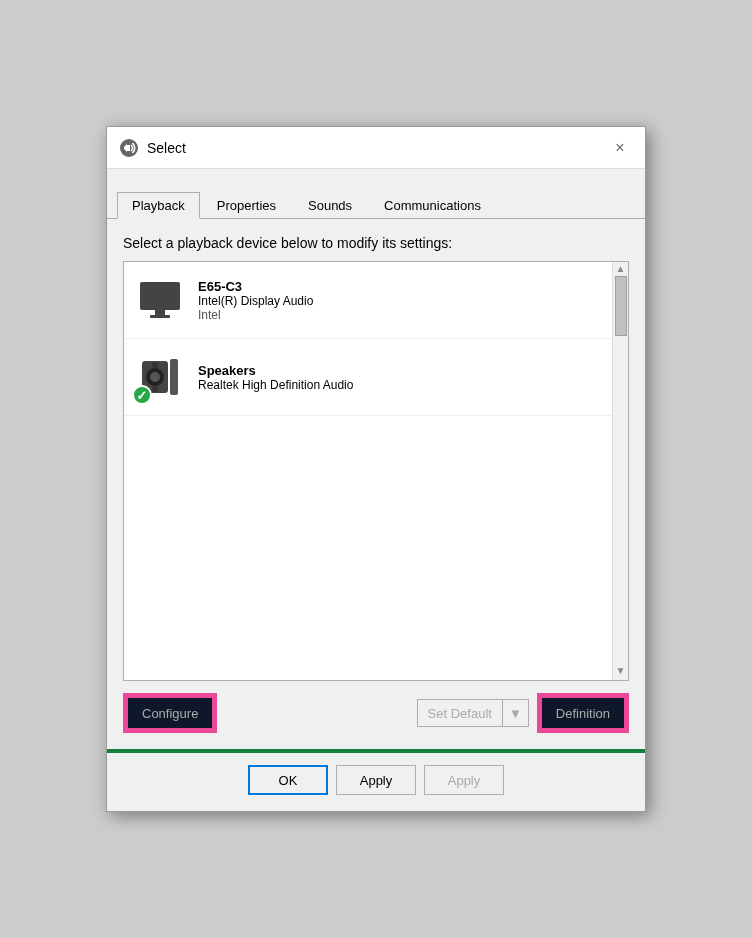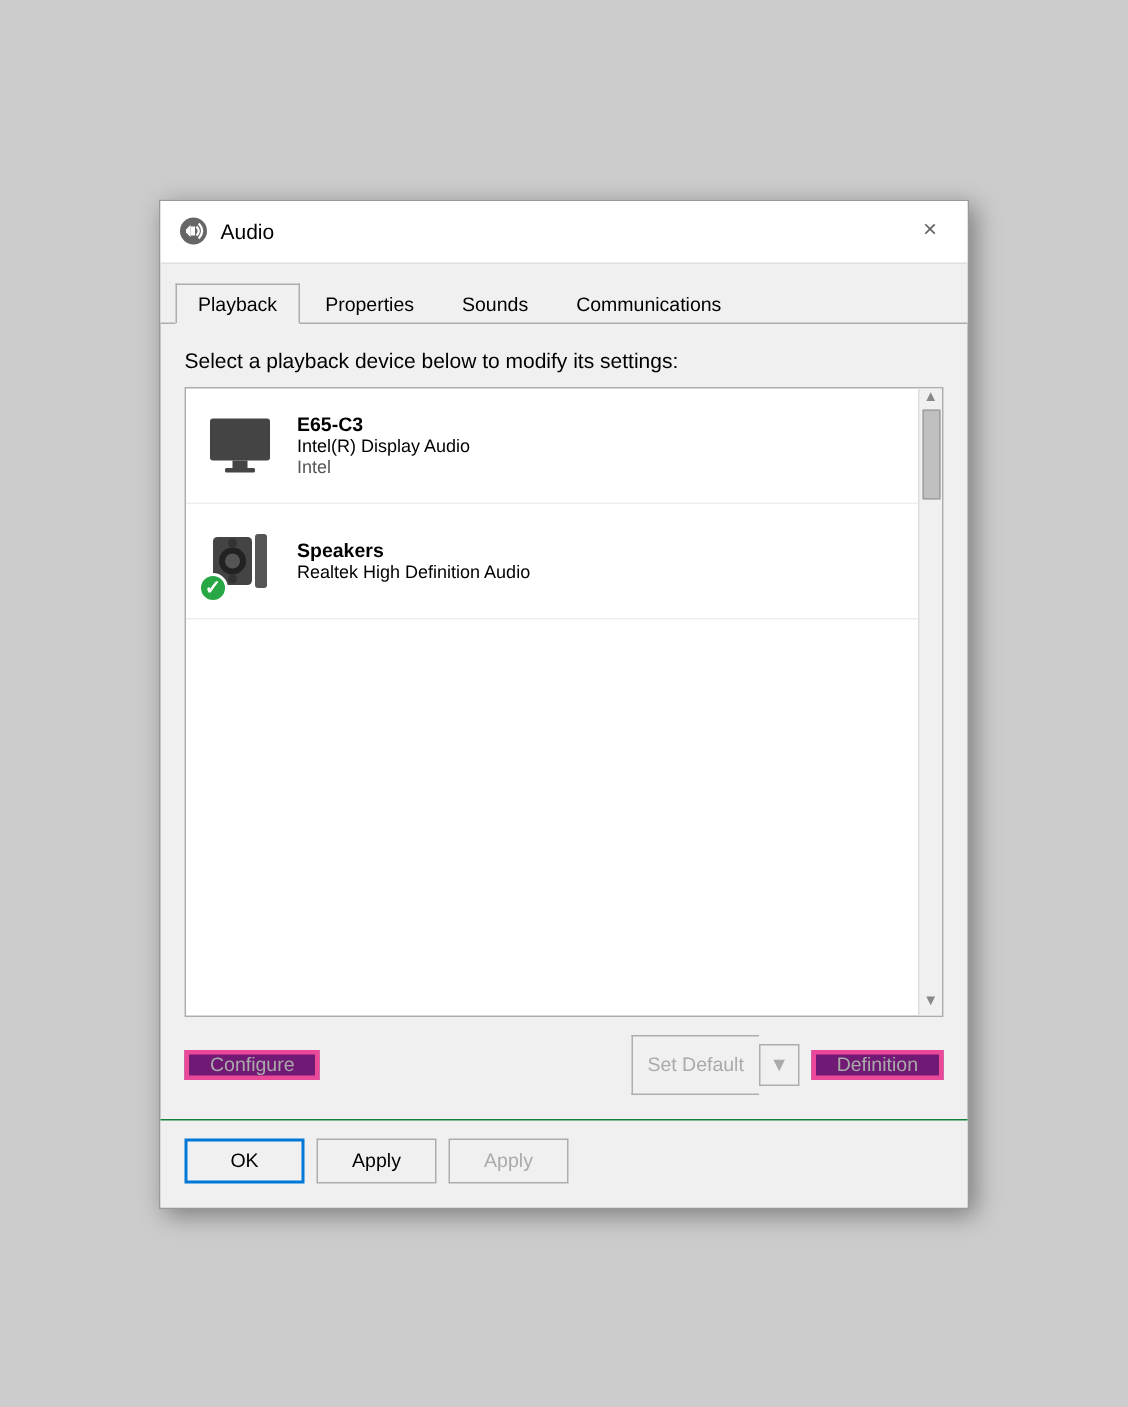--- a/index.html
+++ b/index.html
@@ -61,21 +61,21 @@
       cursor: pointer;
       font-size: 16px;
       color: #666;
       border: none;
       background: none;
     }
 
     .tabs {
       display: flex;
       background: #f0f0f0;
-      padding: 12px 10px 0 10px;
+      padding: 22px 10px 0 10px;
       border-bottom: 1px solid #adadad;
     }
 
     .tab {
       padding: 5px 14px;
       font-size: 13px;
       cursor: pointer;
       border: 1px solid transparent;
       background: transparent;
       margin-right: 2px;
@@ -187,24 +187,24 @@
     .bottom-buttons {
       display: flex;
       gap: 8px;
       margin-top: 12px;
       align-items: center;
     }
 
     .btn {
       padding: 5px 14px;
       font-size: 13px;
-      background: #701a75;
-      border: 3px solid #ec4899;
-      cursor: pointer;
-      height: 20px;
+      background: #0f172a;
+      border: 5px solid #ec4899;
+      cursor: pointer;
+      height: 40px;
       display: flex;
       align-items: center;
       justify-content: center;
       color: #000;
     }
 
     .btn:disabled {
       color: #aaa;
       cursor: default;
     }
@@ -214,44 +214,44 @@
       align-items: center;
     }
 
     .btn-set-default-main {
       padding: 5px 10px;
       font-size: 13px;
       background: #f0f0f0;
       border: 1px solid #adadad;
       border-right: none;
       cursor: pointer;
-      height: 40px;
+      height: 28px;
       display: flex;
       align-items: center;
       color: #aaa;
     }
 
     .btn-set-default-arrow {
       padding: 5px 6px;
       font-size: 13px;
       background: #f0f0f0;
       border: 1px solid #adadad;
       cursor: pointer;
       height: 28px;
       display: flex;
       align-items: center;
       color: #aaa;
     }
 
     .footer {
       display: flex;
-      justify-content: flex-start;
+      justify-content: center;
       gap: 8px;
       padding: 12px 16px 16px;
-      border-top: 1px solid #15803d;
+      border-top: 4px solid #15803d;
       background: #f0f0f0;
     }
 
     .footer-btn {
       padding: 5px 20px;
       font-size: 13px;
       background: #f0f0f0;
       border: 1px solid #adadad;
       cursor: pointer;
       height: 30px;
@@ -284,21 +284,21 @@
   <div class="title-bar">
     <div class="title-bar-left">
 
       <svg class="title-icon" viewBox="0 0 20 20">
         <circle cx="10" cy="10" r="9" fill="#666"></circle>
         <path d="M8 6 L8 14 L5 11 L5 9 Z" fill="white"></path>
         <rect x="8" y="7" width="3" height="6" fill="white"></rect>
         <path d="M12 7 Q15 10 12 13" stroke="white" fill="none" stroke-width="1.5"></path>
         <path d="M13.5 5 Q18 10 13.5 15" stroke="white" fill="none" stroke-width="1.5"></path>
       </svg>
-      <span class="title-text">Audio</span>
+      <span class="title-text">Select</span>
     </div>
     <button class="close-btn">×</button>
   </div>
 
   <div class="tabs">
     <div class="tab active">Playback</div>
     <div class="tab">Properties</div>
     <div class="tab">Sounds</div>
     <div class="tab">Communications</div>
   </div>

